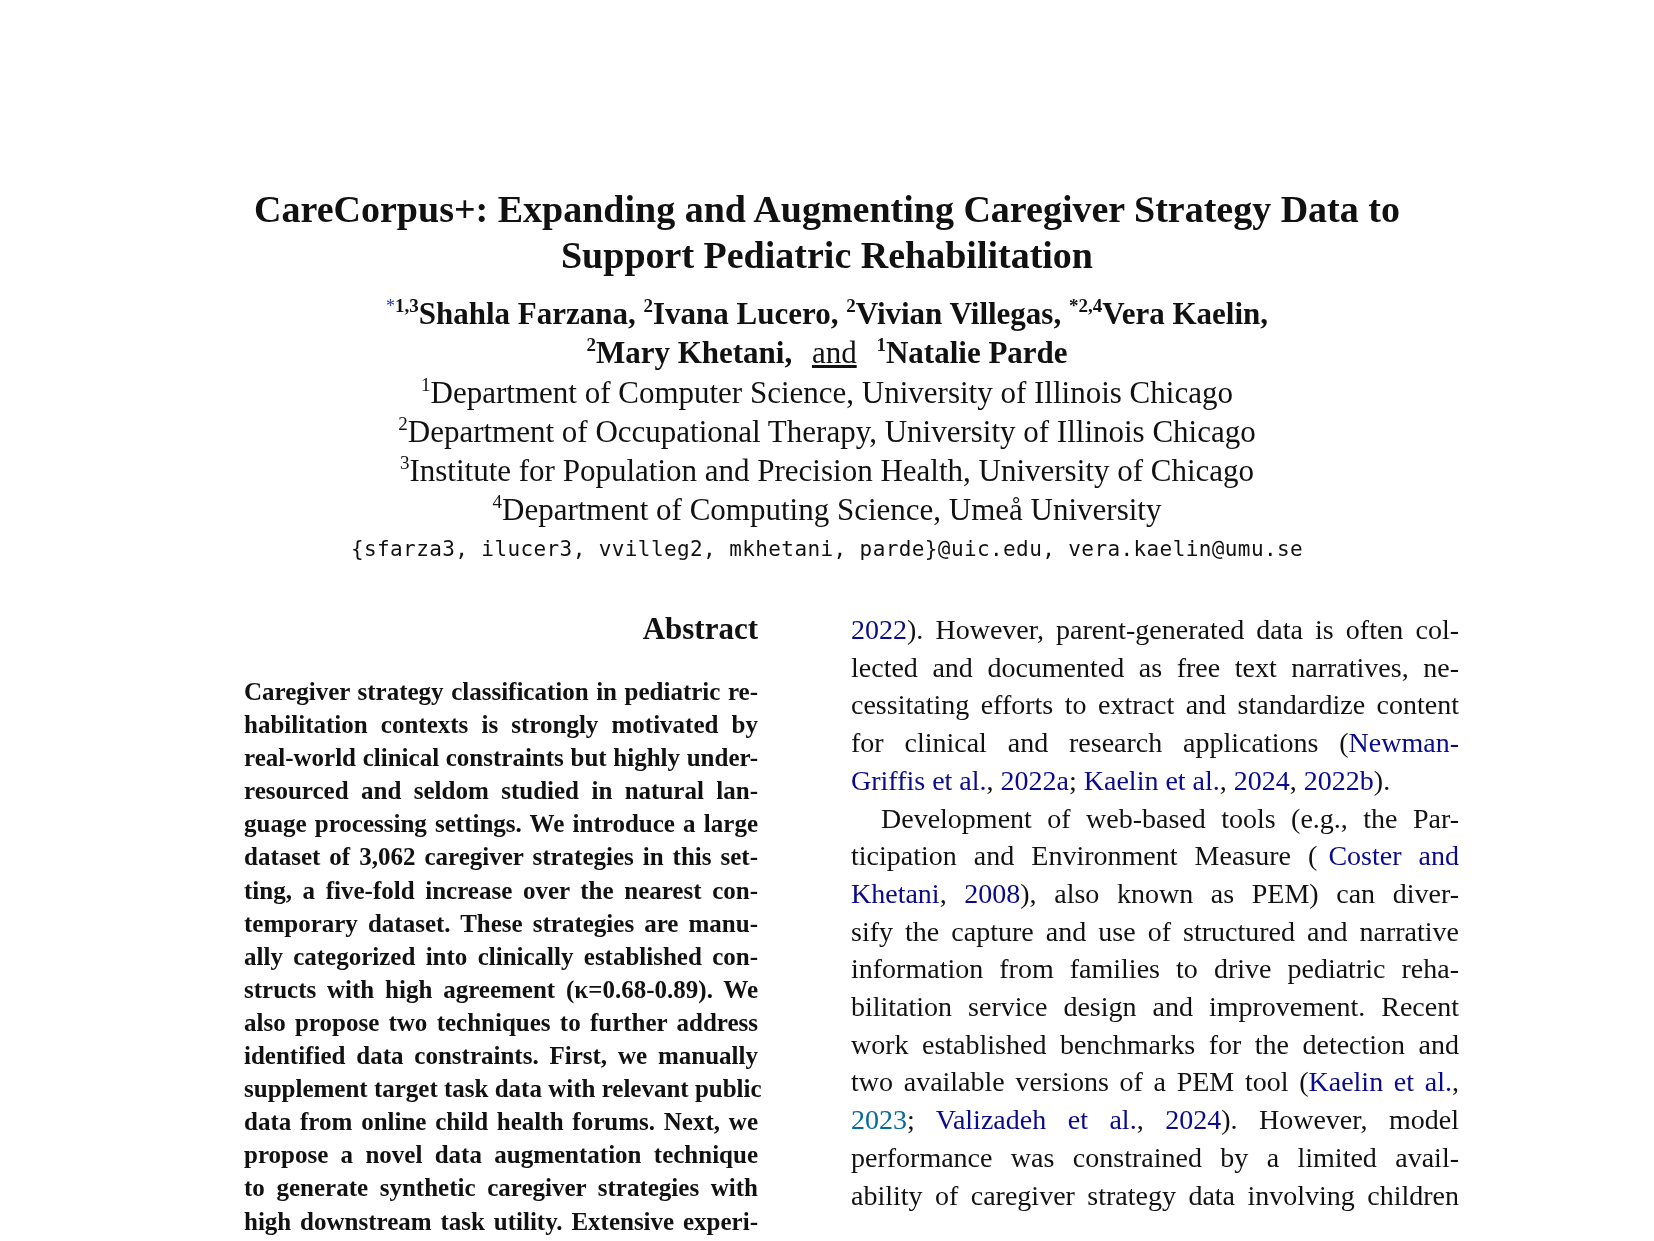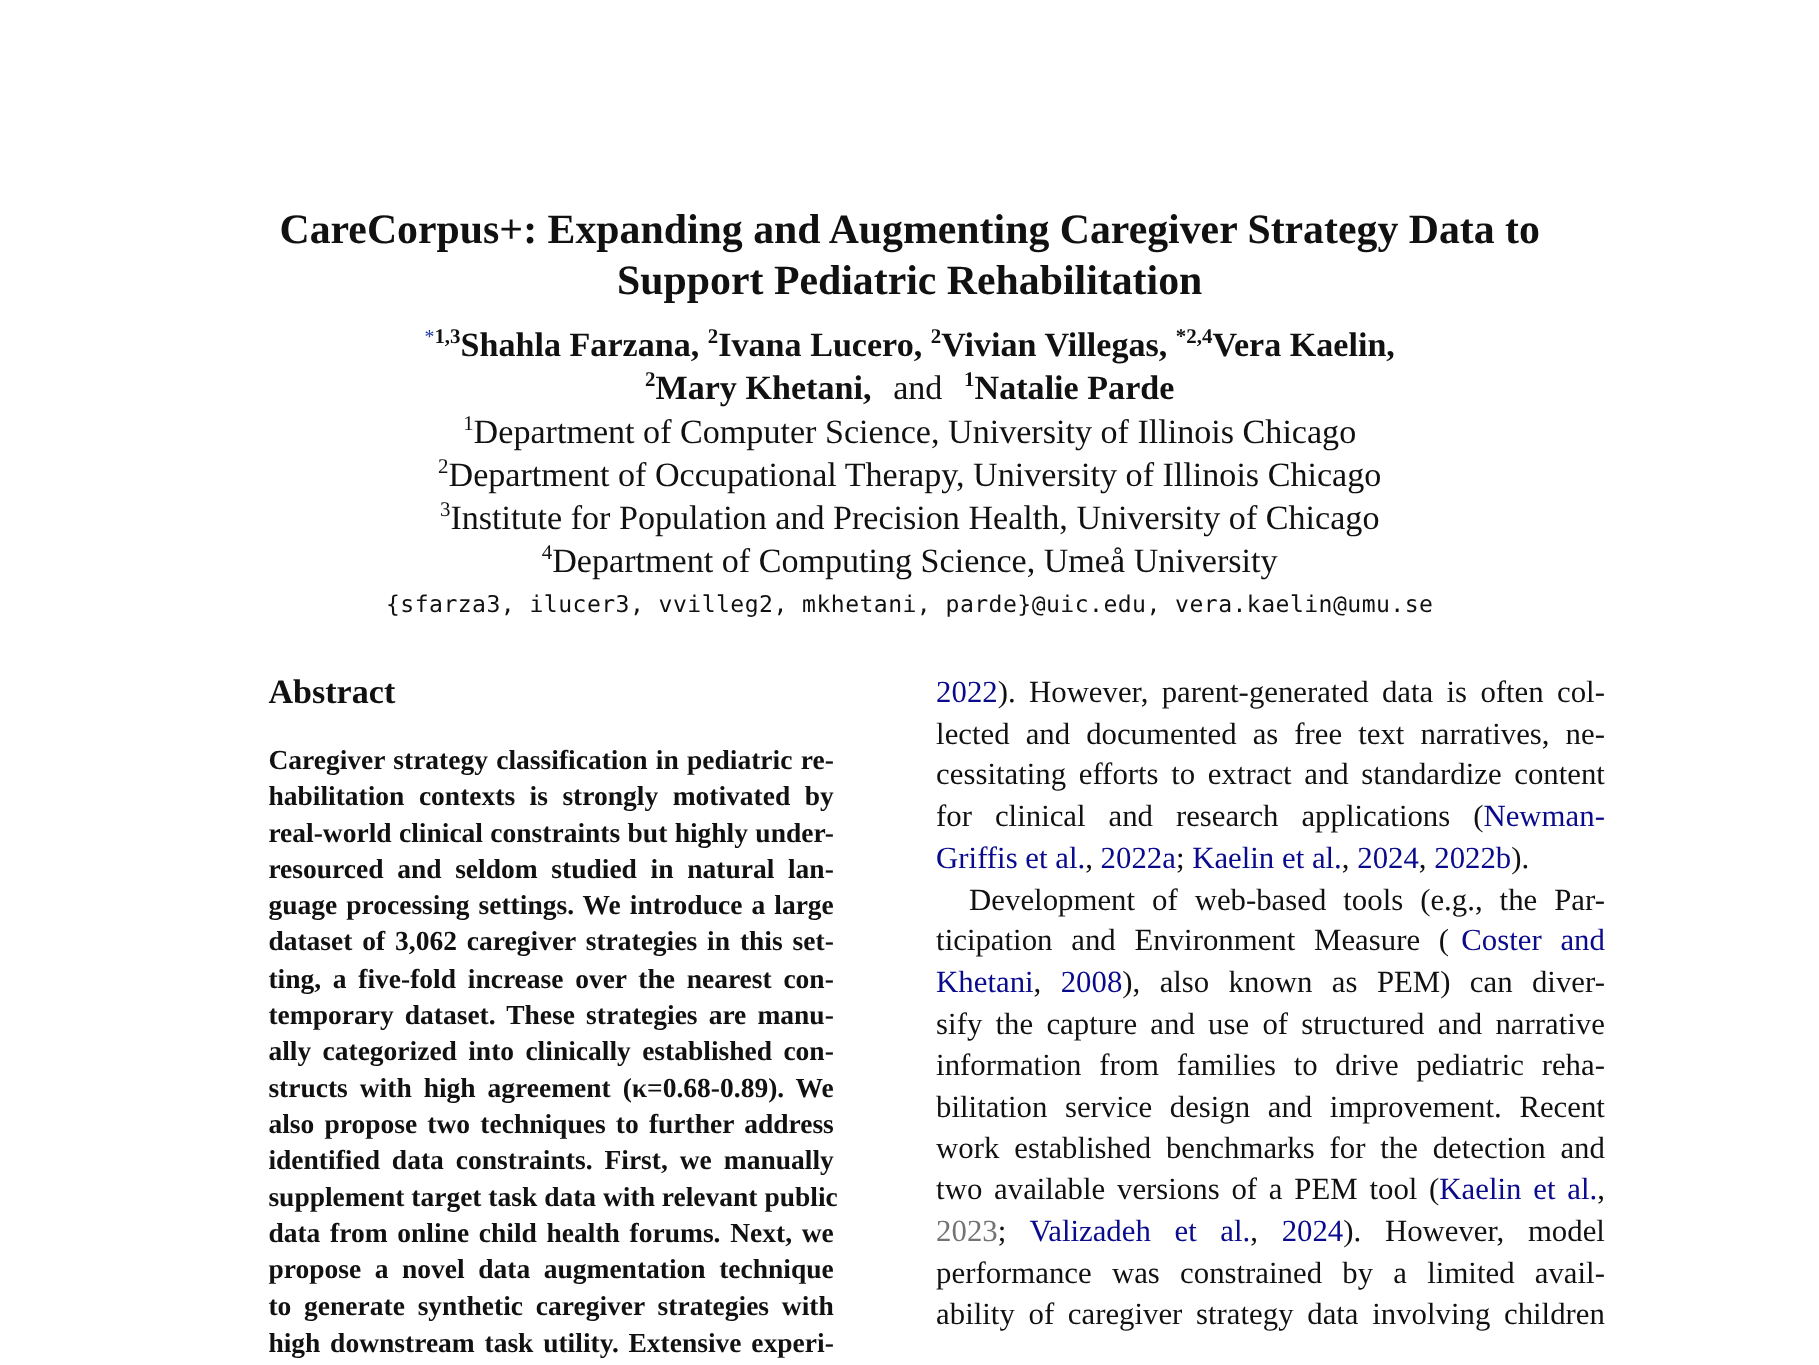--- a/index.html
+++ b/index.html
@@ -7,31 +7,31 @@
          font-family: "Liberation Serif", "DejaVu Serif", serif; color: #111; }
   .page { position: absolute; left: 0; top: 0; width: 1654px; height: 1012px; }
 
   .title { position: absolute; left: 180px; width: 1294px; top: 186px; text-align: center;
            font-weight: bold; font-size: 38px; line-height: 46px; }
   .authors { position: absolute; left: 180px; width: 1294px; top: 294px; text-align: center;
              font-size: 31px; line-height: 39px; }
   .authors .nm { font-weight: bold; }
   .authors sup { font-size: 19px; vertical-align: 12px; line-height: 0; font-weight: bold; }
   .authors .star-blue { color: #1f3aa8; font-weight: normal; font-size: 18px; }
-  .authors .and { font-weight: normal; padding: 0 12px; }
+  .authors .and { font-weight: normal; padding: 0 12px; text-decoration: underline; }
 
   .affils { position: absolute; left: 180px; width: 1294px; top: 373px; text-align: center;
             font-size: 31px; line-height: 39px; }
   .affils sup { font-size: 19px; vertical-align: 12px; line-height: 0; }
   .email { position: absolute; left: 180px; width: 1294px; top: 531px; text-align: center;
            font-family: "DejaVu Sans Mono", "Liberation Mono", monospace; font-size: 21px; line-height: 36px;
            letter-spacing: 0.4px; }
 
   .col-left { position: absolute; left: 244px; width: 514px; top: 609px; }
-  .abs-head { text-align: left; font-weight: bold; font-size: 31px; line-height: 40px; margin-bottom: 26px; }
+  .abs-head { text-align: right; font-weight: bold; font-size: 31px; line-height: 40px; margin-bottom: 26px; }
   .abs-body { font-size: 25px; line-height: 33.1px; text-align: justify; hyphens: manual; }
   .abs-body .ln { display: block; text-align: justify; text-align-last: justify; white-space: nowrap; font-weight: bold; }
 
   .col-right { position: absolute; left: 851px; width: 608px; top: 611px; }
   .body-text { font-size: 28px; line-height: 37.7px; }
   .body-text .ln { display: block; text-align: justify; text-align-last: justify; white-space: nowrap; }
   .body-text .ln.indent { padding-left: 30px; }
   .body-text .ln.last { text-align-last: left; }
   a.cite, .cite { color: #0a0a8c; text-decoration: none; }
 </style>
@@ -99,19 +99,19 @@
         <span class="ln"><span>for clinical and research applications (</span><a class="cite" style="color: rgb(10, 10, 140);">Newman-</a></span>
         <span class="ln last"><a class="cite" style="color: rgb(10, 10, 140);">Griffis et al.</a><span>, </span><a class="cite" style="color: rgb(10, 10, 140);">2022a</a><span>; </span><a class="cite" style="color: rgb(10, 10, 140);">Kaelin et al.</a><span>, </span><a class="cite" style="color: rgb(10, 10, 140);">2024</a><span>, </span><a class="cite" style="color: rgb(10, 10, 140);">2022b</a><span>).</span></span>
         <span class="ln indent"><span>Development of web-based tools (e.g., the Par-</span></span>
         <span class="ln"><span>ticipation and Environment Measure (</span><a class="cite" style="color: rgb(10, 10, 140); margin-left: 11px;">Coster and</a></span>
         <span class="ln"><a class="cite" style="color: rgb(10, 10, 140);">Khetani</a><span>, </span><a class="cite" style="color: rgb(10, 10, 140);">2008</a><span>), also known as PEM) can diver-</span></span>
         <span class="ln"><span>sify the capture and use of structured and narrative</span></span>
         <span class="ln"><span>information from families to drive pediatric reha-</span></span>
         <span class="ln"><span>bilitation service design and improvement. Recent</span></span>
         <span class="ln"><span>work established benchmarks for the detection and</span></span>
         <span class="ln"><span>two available versions of a PEM tool (</span><a class="cite" style="color: rgb(10, 10, 140);">Kaelin et al.</a><span>,</span></span>
-        <span class="ln"><a class="cite" style="color: #737373;">2023</a><span>; </span><a class="cite" style="color: rgb(10, 10, 140);">Valizadeh et al.</a><span>, </span><a class="cite" style="color: rgb(10, 10, 140);">2024</a><span>).  However, model</span></span>
+        <span class="ln"><a class="cite" style="color: #0369a1;">2023</a><span>; </span><a class="cite" style="color: rgb(10, 10, 140);">Valizadeh et al.</a><span>, </span><a class="cite" style="color: rgb(10, 10, 140);">2024</a><span>).  However, model</span></span>
         <span class="ln"><span>performance was constrained by a limited avail-</span></span>
         <span class="ln"><span>ability of caregiver strategy data involving children</span></span>
       </div>
   </div>
 
 </div>
 
 </body></html>

